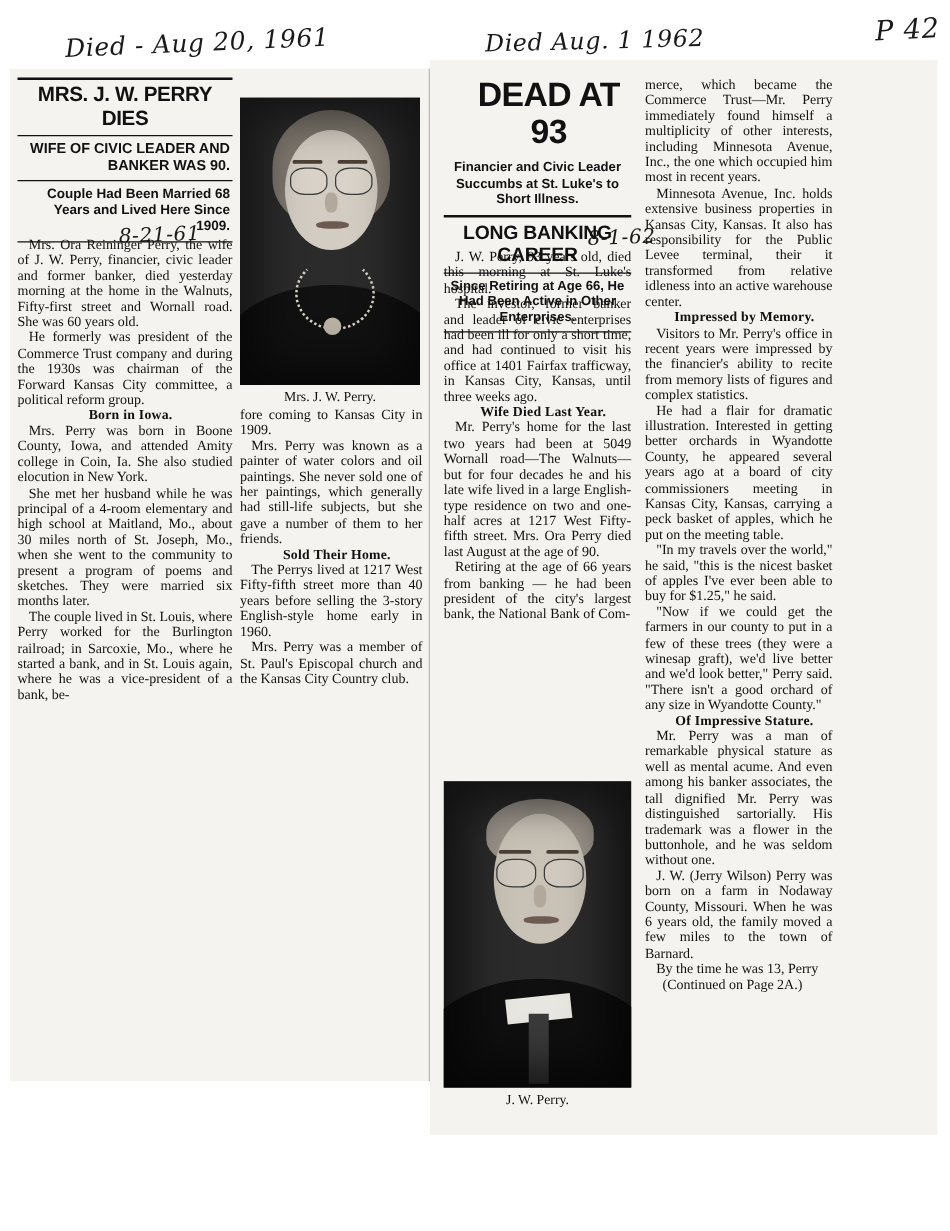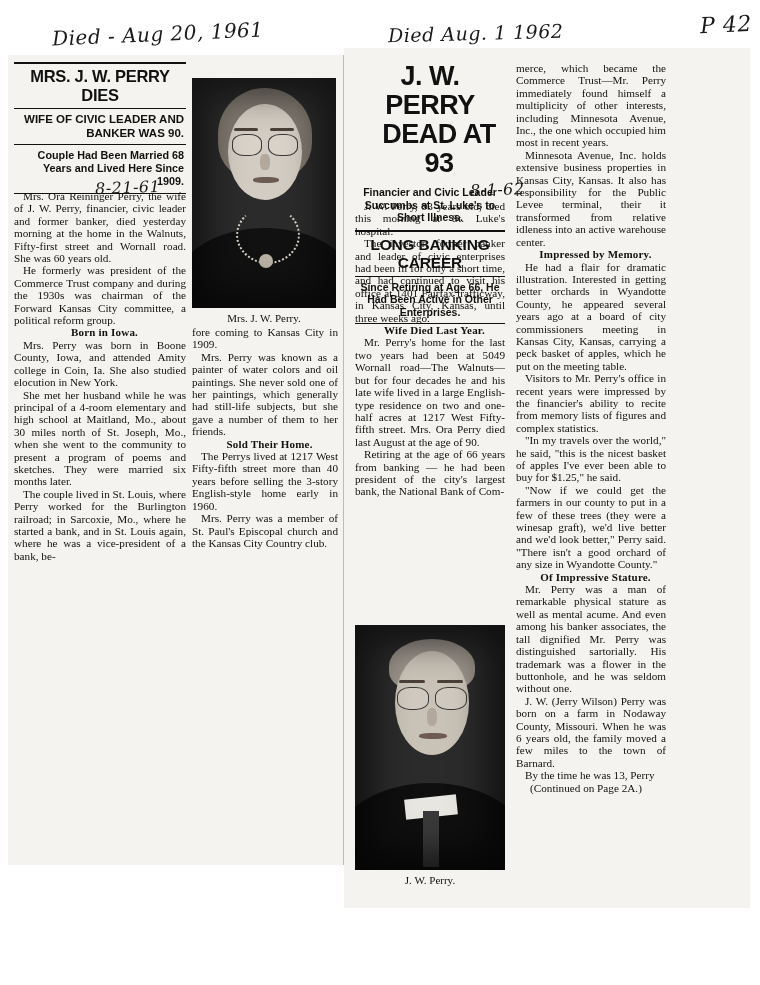--- a/index.html
+++ b/index.html
@@ -300,21 +300,20 @@
 <div class="col" style="left:192px; top:326px; width:146px;">
   <p class="noind">fore coming to Kansas City in 1909.</p>
   <p>Mrs. Perry was known as a painter of water colors and oil paintings. She never sold one of her paintings, which generally had still-life subjects, but she gave a number of them to her friends.</p>
   <p class="subhead">Sold Their Home.</p>
   <p>The Perrys lived at 1217 West Fifty-fifth street more than 40 years before selling the 3-story English-style home early in 1960.</p>
   <p>Mrs. Perry was a member of St. Paul's Episcopal church and the Kansas City Country club.</p>
 </div>
 
 <div id="hl-mid-box">
   <div id="hl-mid-main">
-    <span>J. W. PERRY</span>
     <span class="l2">DEAD AT 93</span>
   </div>
   <div id="hl-mid-sub">Financier and Civic Leader Succumbs at St. Luke's to Short Illness.</div>
   <div id="hl-mid-second">LONG BANKING CAREER</div>
   <div id="hl-mid-sub2">Since Retiring at Age 66, He Had Been Active in Other Enterprises.</div>
 </div>
 
 <div class="col" style="left:355px; top:200px; width:150px;">
   <p>J. W. Perry, 93 years old, died this morning at St. Luke's hospital.</p>
   <p>The investor, former banker and leader of civic enterprises had been ill for only a short time, and had continued to visit his office at 1401 Fairfax trafficway, in Kansas City, Kansas, until three weeks ago.</p>
@@ -338,22 +337,22 @@
     <div class="mouth" style="left:64px; top:108px; width:28px; height:6px;"></div>
     <div style="position:absolute; left:0; top:0; width:100%; height:100%; box-shadow: inset 0 0 34px 18px rgba(0,0,0,0.6);"></div>
   </div>
 </div>
 <div class="caption" style="left:355px; top:874px; width:150px;">J. W. Perry.</div>
 
 <div class="col" style="left:516px; top:62px; width:150px;">
   <p class="noind">merce, which became the Commerce Trust—Mr. Perry immediately found himself a multiplicity of other interests, including Minnesota Avenue, Inc., the one which occupied him most in recent years.</p>
   <p>Minnesota Avenue, Inc. holds extensive business properties in Kansas City, Kansas. It also has responsibility for the Public Levee terminal, their it transformed from relative idleness into an active warehouse center.</p>
   <p class="subhead">Impressed by Memory.</p>
+  <p>Visitors to Mr. Perry's office in recent years were impressed by the financier's ability to recite from memory lists of figures and complex statistics.</p>
   <p>He had a flair for dramatic illustration. Interested in getting better orchards in Wyandotte County, he appeared several years ago at a board of city commissioners meeting in Kansas City, Kansas, carrying a peck basket of apples, which he put on the meeting table.</p>
-  <p>Visitors to Mr. Perry's office in recent years were impressed by the financier's ability to recite from memory lists of figures and complex statistics.</p>
   <p>"In my travels over the world," he said, "this is the nicest basket of apples I've ever been able to buy for $1.25," he said.</p>
   <p>"Now if we could get the farmers in our county to put in a few of these trees (they were a winesap graft), we'd live better and we'd look better," Perry said. "There isn't a good orchard of any size in Wyandotte County."</p>
   <p class="subhead">Of Impressive Stature.</p>
   <p>Mr. Perry was a man of remarkable physical stature as well as mental acume. And even among his banker associates, the tall dignified Mr. Perry was distinguished sartorially. His trademark was a flower in the buttonhole, and he was seldom without one.</p>
   <p>J. W. (Jerry Wilson) Perry was born on a farm in Nodaway County, Missouri. When he was 6 years old, the family moved a few miles to the town of Barnard.</p>
   <p>By the time he was 13, Perry</p>
   <p style="text-indent:14px;">(Continued on Page 2A.)</p>
 </div>
 
 </body></html>

